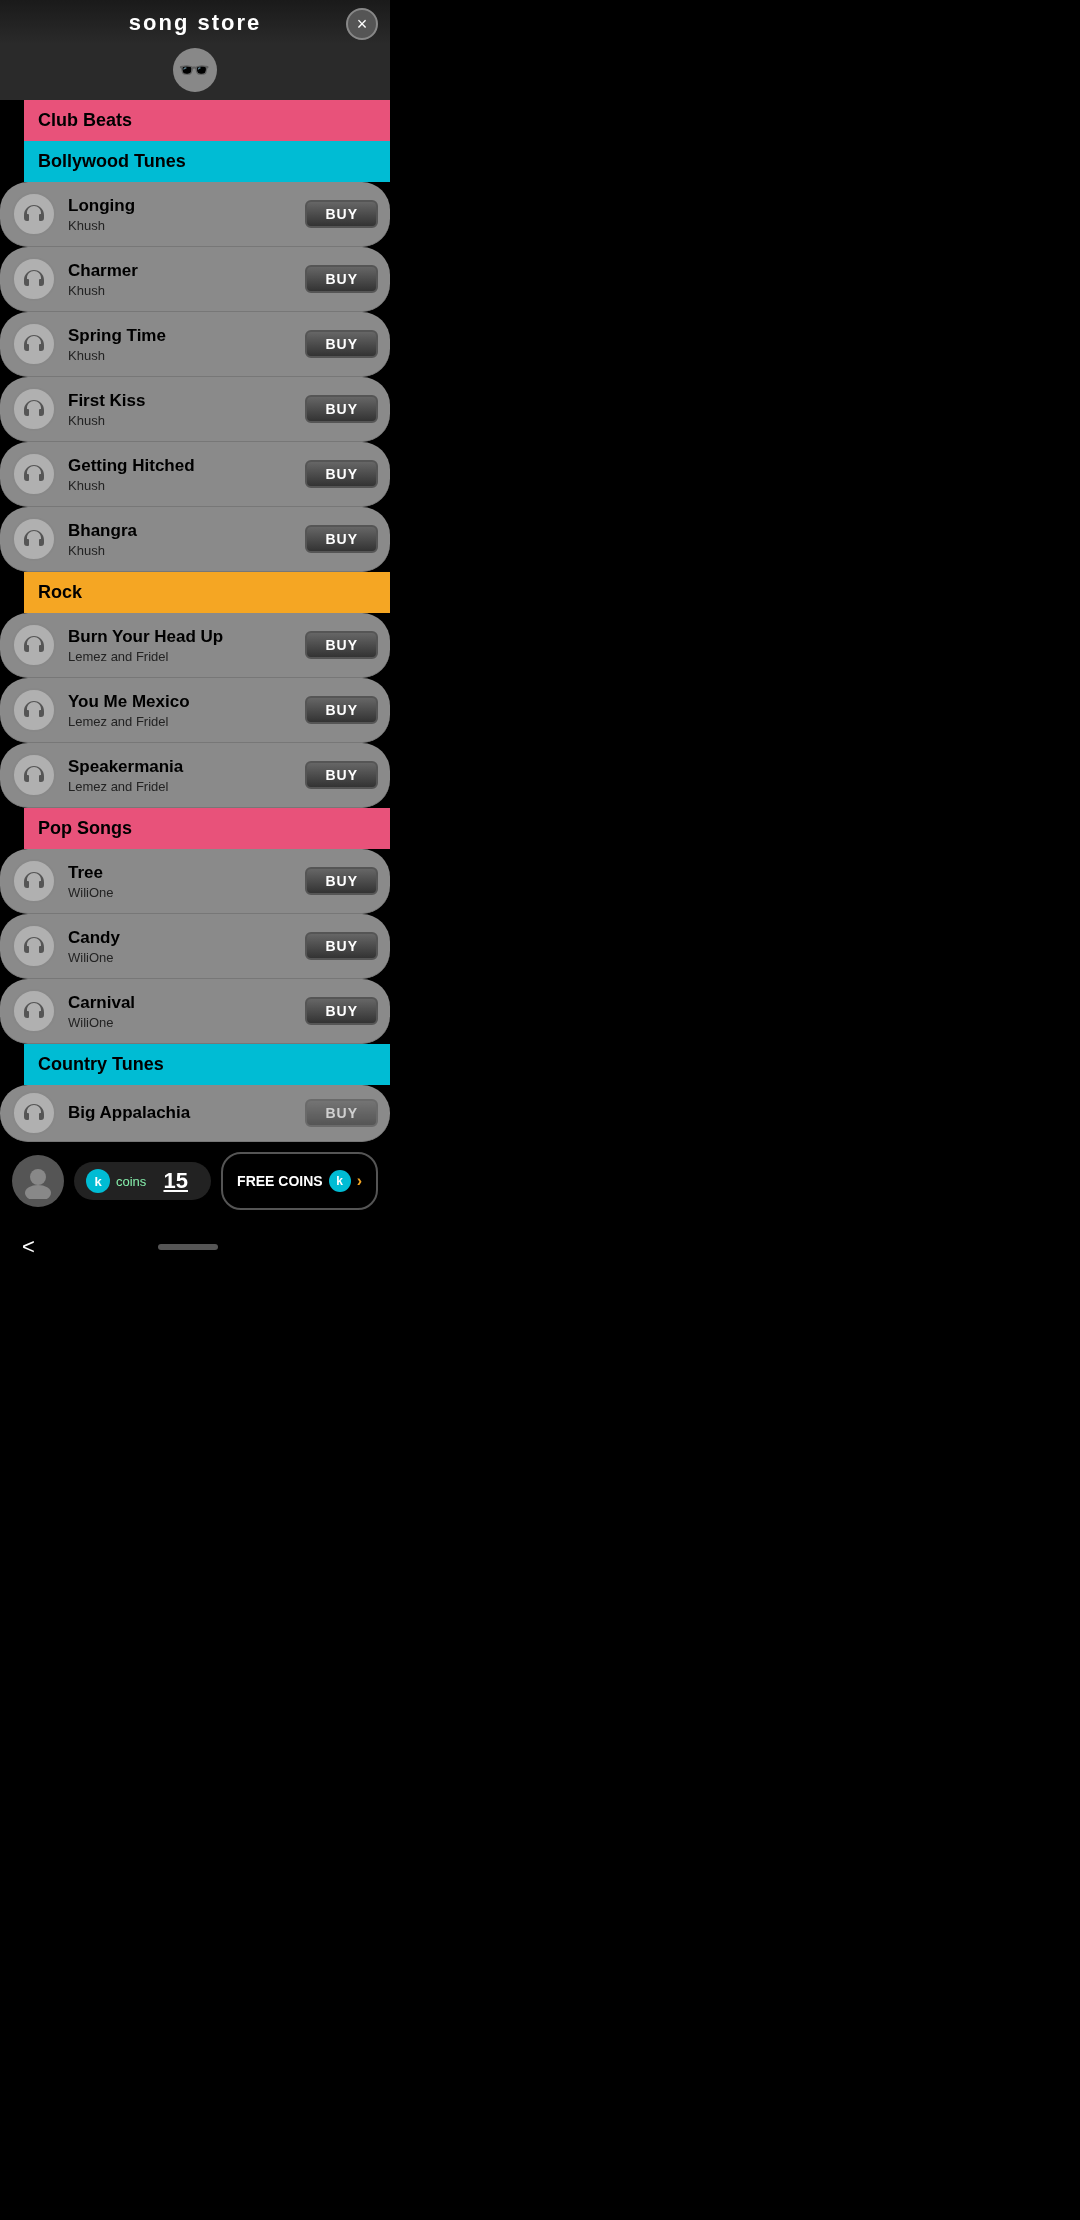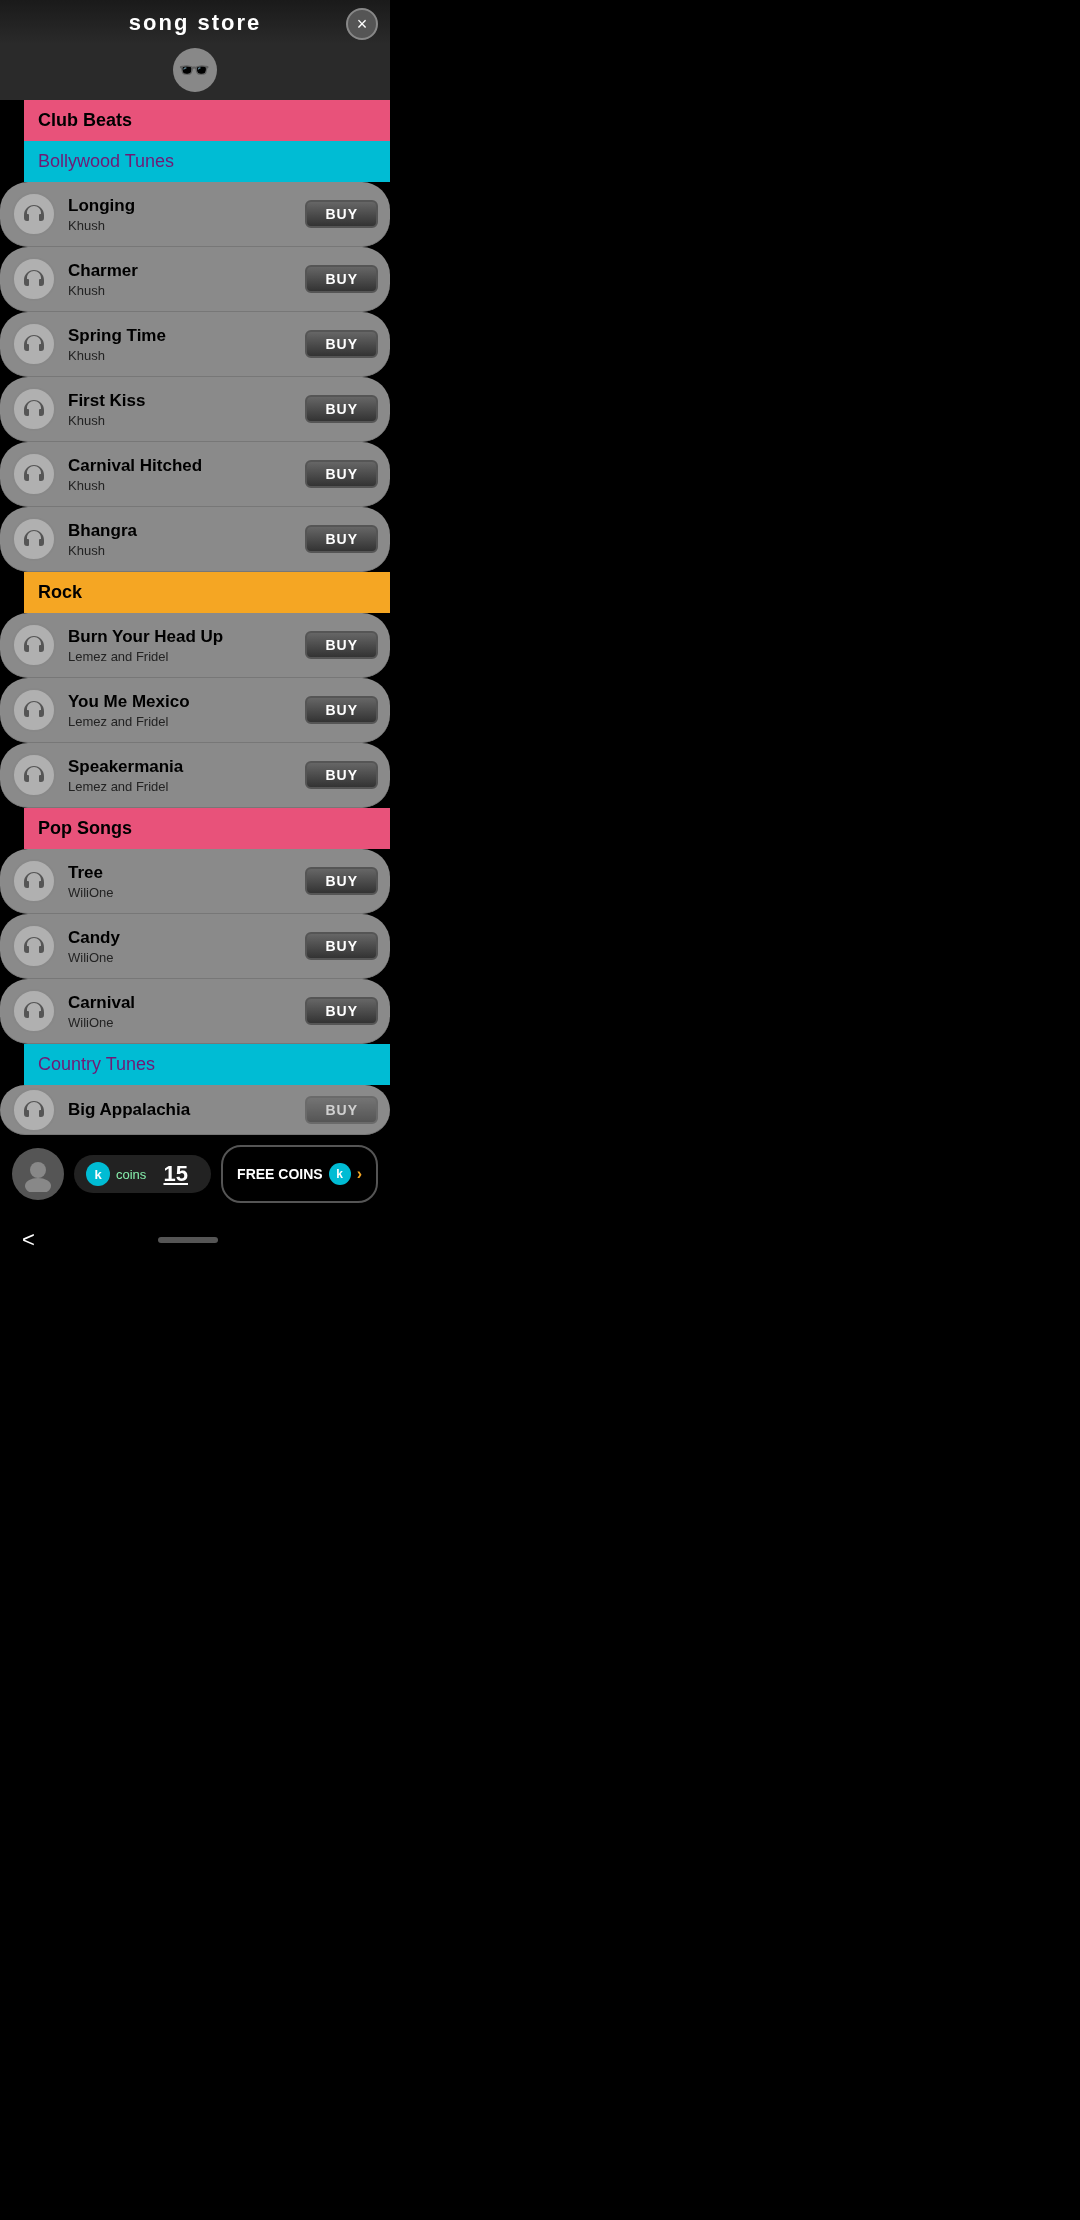--- a/index.html
+++ b/index.html
@@ -64,21 +64,21 @@
 
     
     .section-header {
       padding: 10px 14px;
       font-size: 18px;
       font-weight: bold;
       color: #000;
       margin-left: 24px;
     }
     .section-header.pink { background: #e8527a; }
-    .section-header.cyan { background: #00bcd4; color: #701a75; font-weight: 400; }
+    .section-header.cyan { background: #00bcd4; color: #000000; font-weight: 700; }
     .section-header.orange { background: #f5a623; }
 
     
     .song-row {
       display: flex;
       align-items: center;
       background: #8a8a8a;
       border-bottom: 1px solid #777;
       padding: 10px 12px;
       border-radius: 28px;
@@ -234,21 +234,21 @@
     }
 
     
     .song-row-truncated {
       display: flex;
       align-items: center;
       background: #8a8a8a;
       border-bottom: 1px solid #777;
       padding: 10px 12px;
       overflow: hidden;
-      height: 50px;
+      height: 57px;
     }
   </style>
 </head>
 <body>
 
 <div class="header">
   <span class="header-title">song store</span>
   <div class="close-btn">×</div>
 </div>
 
@@ -318,21 +318,21 @@
     <button class="buy-btn">BUY</button>
   </div>
 
   <div class="song-row">
     <div class="song-icon">
       <svg class="headphones-icon" viewBox="0 0 28 28" fill="none">
         <path d="M14 5C8.48 5 4 9.48 4 15v3a3 3 0 003 3h1a1 1 0 001-1v-5a1 1 0 00-1-1H7v-1c0-3.87 3.13-7 7-7s7 3.13 7 7v1h-1a1 1 0 00-1 1v5a1 1 0 001 1h1a3 3 0 003-3v-3c0-5.52-4.48-10-10-10z" fill="#555"></path>
       </svg>
     </div>
     <div class="song-info">
-      <div class="song-name">Carnival Hitched</div>
+      <div class="song-name">Getting Hitched</div>
       <div class="song-artist">Khush</div>
     </div>
     <button class="buy-btn">BUY</button>
   </div>
 
   <div class="song-row">
     <div class="song-icon">
       <svg class="headphones-icon" viewBox="0 0 28 28" fill="none">
         <path d="M14 5C8.48 5 4 9.48 4 15v3a3 3 0 003 3h1a1 1 0 001-1v-5a1 1 0 00-1-1H7v-1c0-3.87 3.13-7 7-7s7 3.13 7 7v1h-1a1 1 0 00-1 1v5a1 1 0 001 1h1a3 3 0 003-3v-3c0-5.52-4.48-10-10-10z" fill="#555"></path>
       </svg>

